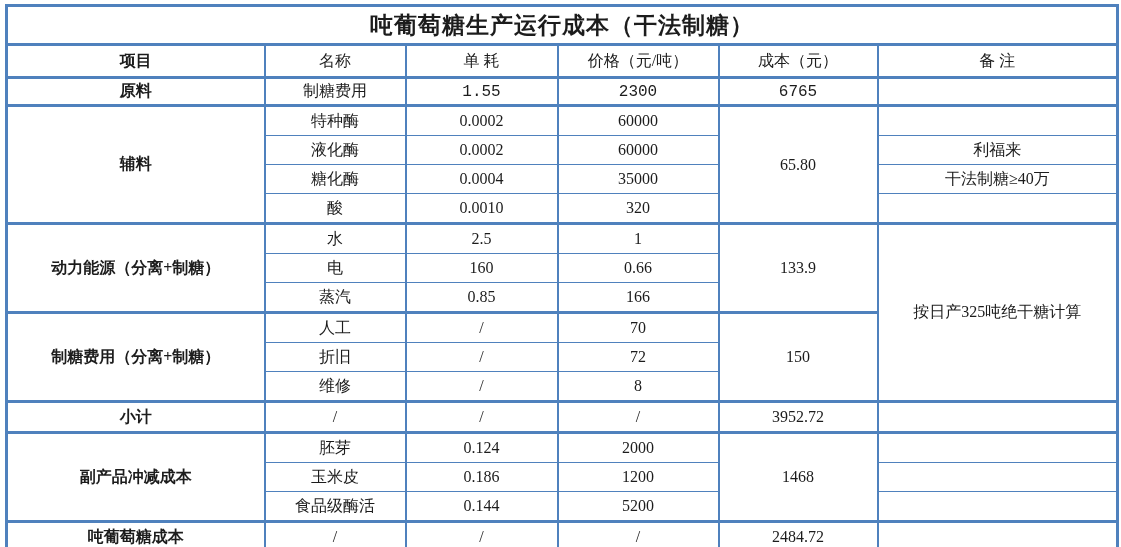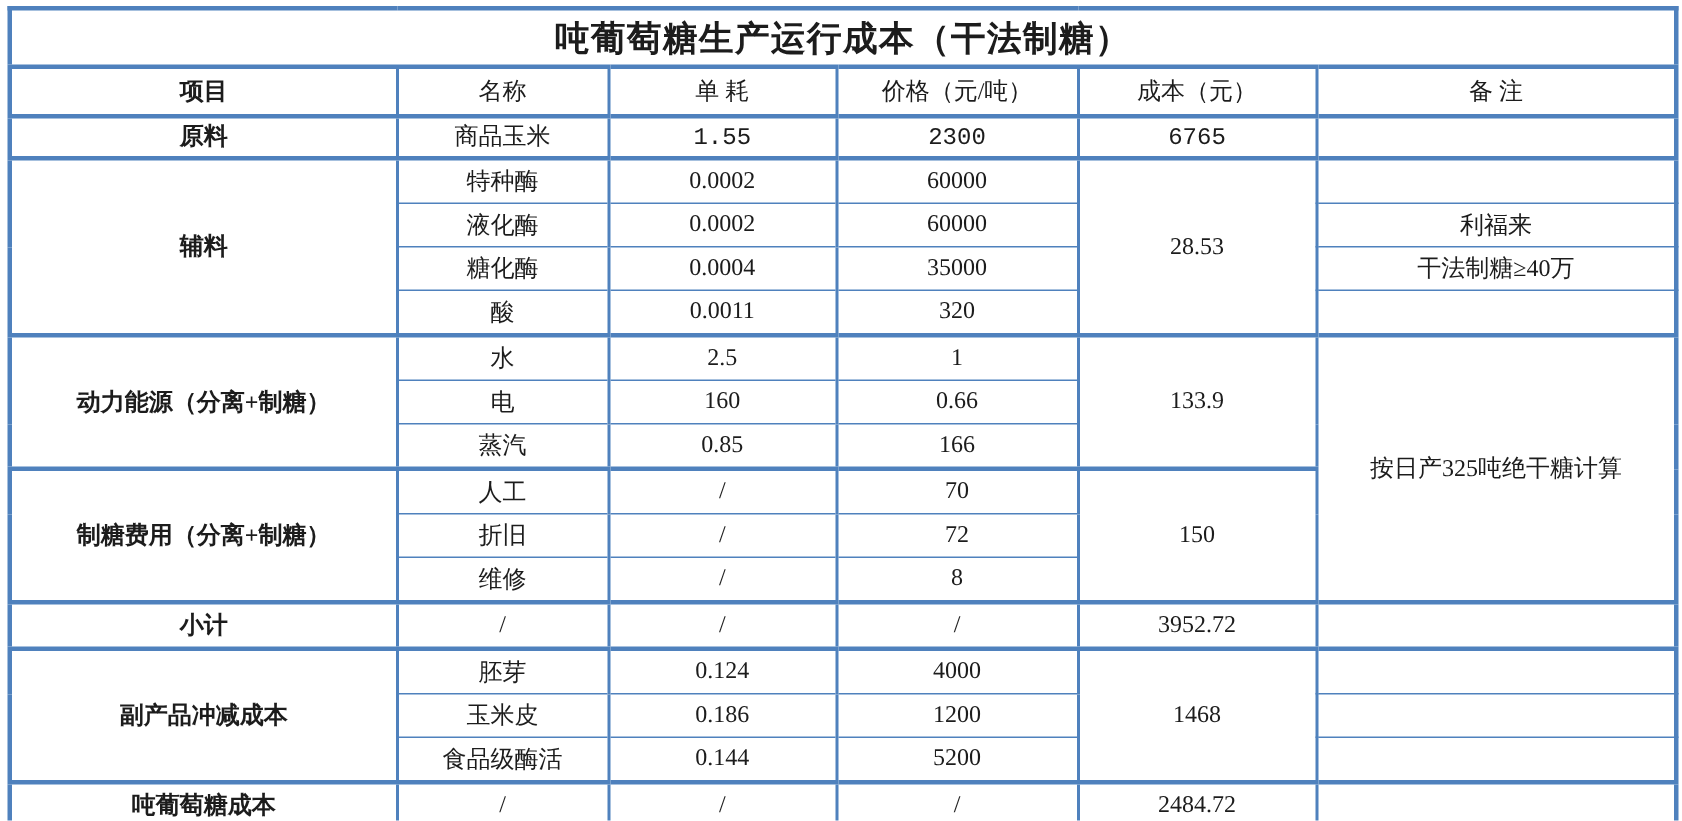--- a/index.html
+++ b/index.html
@@ -71,50 +71,50 @@
       <td class="col1">项目</td>
       <td>名称</td>
       <td>单 耗</td>
       <td>价格（元/吨）</td>
       <td>成本（元）</td>
       <td>备 注</td>
     </tr>
 
     <tr class="row-yuanliao sec">
       <td class="col1">原料</td>
-      <td>商品玉米</td>
+      <td>制糖费用</td>
       <td>1.55</td>
       <td>2300</td>
       <td>6765</td>
       <td></td>
     </tr>
 
     <tr class="body-row sec">
       <td class="col1" rowspan="4">辅料</td>
       <td>特种酶</td>
       <td>0.0002</td>
       <td>60000</td>
-      <td rowspan="4">28.53</td>
+      <td rowspan="4">65.80</td>
       <td></td>
     </tr>
     <tr class="body-row">
       <td>液化酶</td>
       <td>0.0002</td>
       <td>60000</td>
       <td>利福来</td>
     </tr>
     <tr class="body-row">
       <td>糖化酶</td>
       <td>0.0004</td>
       <td>35000</td>
       <td>干法制糖≥40万</td>
     </tr>
     <tr class="body-row">
       <td>酸</td>
-      <td>0.0011</td>
+      <td>0.0010</td>
       <td>320</td>
       <td></td>
     </tr>
 
     <tr class="body-row sec">
       <td class="col1" rowspan="3">动力能源（分离+制糖）</td>
       <td>水</td>
       <td>2.5</td>
       <td>1</td>
       <td rowspan="3">133.9</td>
@@ -155,21 +155,21 @@
       <td>/</td>
       <td>/</td>
       <td>3952.72</td>
       <td></td>
     </tr>
 
     <tr class="body-row sec">
       <td class="col1" rowspan="3">副产品冲减成本</td>
       <td>胚芽</td>
       <td>0.124</td>
-      <td>4000</td>
+      <td>2000</td>
       <td rowspan="3">1468</td>
       <td></td>
     </tr>
     <tr class="body-row">
       <td>玉米皮</td>
       <td>0.186</td>
       <td>1200</td>
       <td></td>
     </tr>
     <tr class="body-row">

